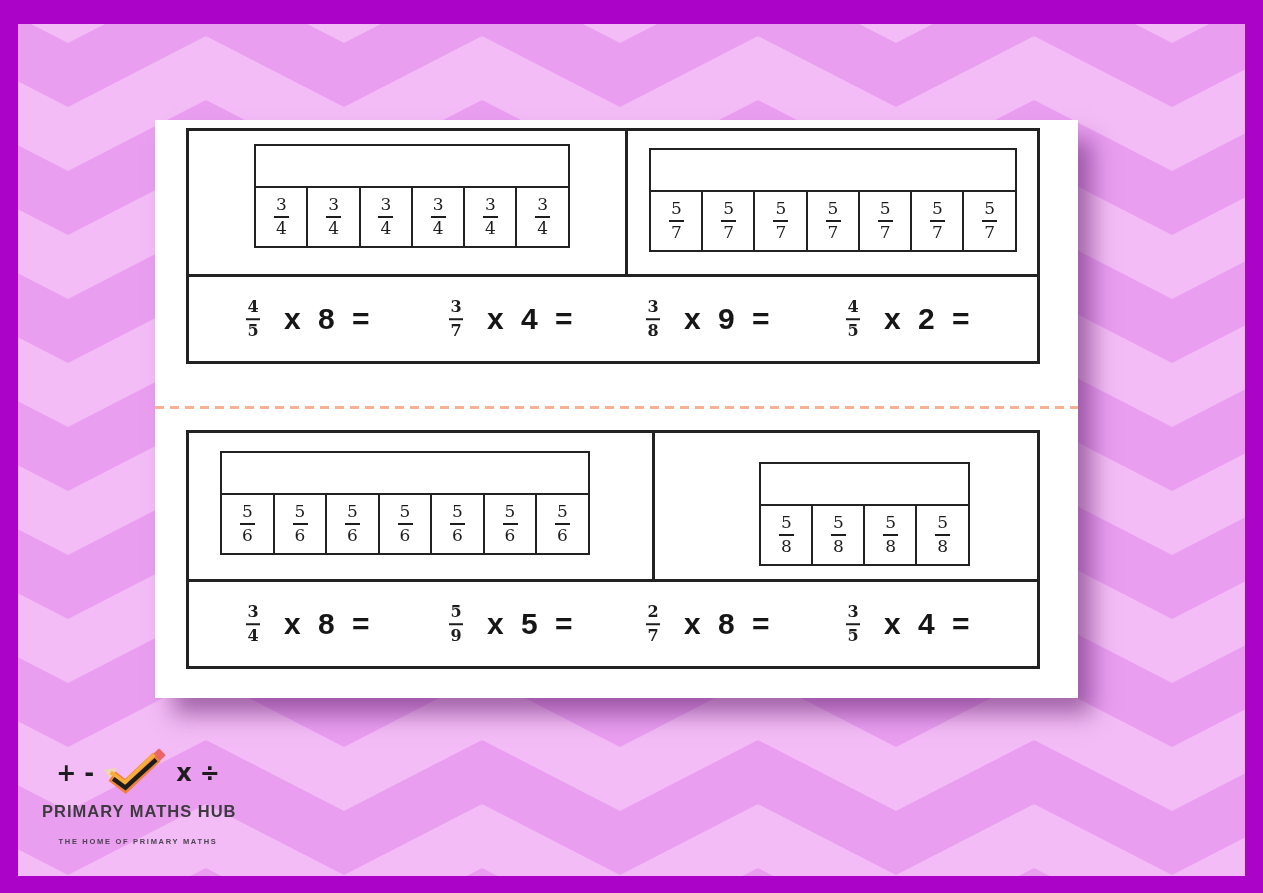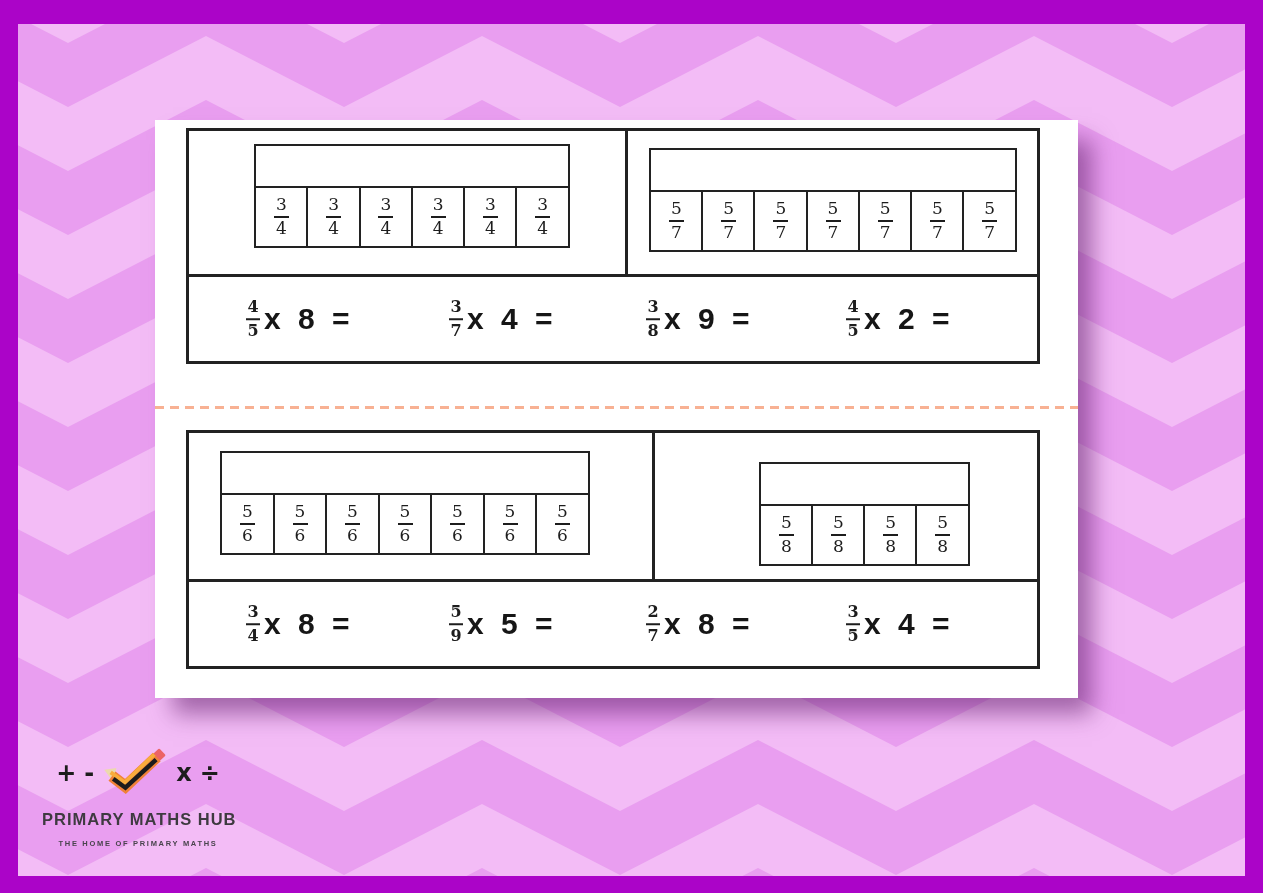--- a/index.html
+++ b/index.html
@@ -57,36 +57,36 @@
 
   .frac{display:inline-flex;flex-direction:column;align-items:center;line-height:1}
   .frac .fnum,.frac .fden{font-family:"DejaVu Serif",serif;font-size:17px;color:#1d1d1d}
   .frac .fbar{width:15px;height:2px;background:#1d1d1d;margin:2.5px 0}
 
   
   .problem{position:absolute;top:50%;transform:translateY(-50%);display:flex;align-items:center}
   .pfrac .fnum,.pfrac .fden{font-size:16px;font-weight:bold}
   .pfrac .fbar{width:14px;height:2.5px}
   .eqtext{
-    font-size:30px;font-weight:bold;color:#161616;margin-left:4px;
+    font-size:30px;font-weight:bold;color:#161616;margin-left:24px;
     letter-spacing:2px;word-spacing:5px;white-space:nowrap;
   }
 
   
   .logo{position:absolute;left:42px;top:746px;width:192px;text-align:center}
   .logo-row{display:flex;align-items:center;justify-content:center;gap:8px;height:54px}
   .sym{font-family:"DejaVu Sans",sans-serif;font-size:24px;font-weight:bold;color:#1d1d1d;line-height:1}
   .pencil{width:64px;height:52px;margin:0 1px}
   .p-body{stroke:#f08138;fill:none;stroke-linejoin:miter}
   .p-hl{stroke:#f8ac3c;fill:none}
   .p-core{stroke:#1c1c1c;fill:none}
   .p-eraser{fill:#ec6466}
   .p-tip{fill:#ecd9ad}
-  .logo-title{font-size:16.5px;font-weight:bold;letter-spacing:1px;color:var(--logo_text);margin-top:10px;white-space:nowrap}
-  .logo-tag{font-size:7.5px;font-weight:bold;letter-spacing:1.7px;color:#49444d;margin-top:10px;white-space:nowrap}
+  .logo-title{font-size:16.5px;font-weight:bold;letter-spacing:1px;color:var(--logo_text);margin-top:2px;white-space:nowrap}
+  .logo-tag{font-size:7.5px;font-weight:bold;letter-spacing:1.7px;color:#49444d;margin-top:16px;white-space:nowrap}
 </style>
 </head>
 <body>
 
 <div class="chev-area">
   <svg>
     <defs>
       <pattern id="chev" x="50" y="0" width="276" height="128" patternUnits="userSpaceOnUse">
         <rect class="chevL" width="276" height="128"></rect>
         <path class="chevD" d="M0,19 L138,-52 L276,19 L276,83 L138,12 L0,83 Z"></path>

